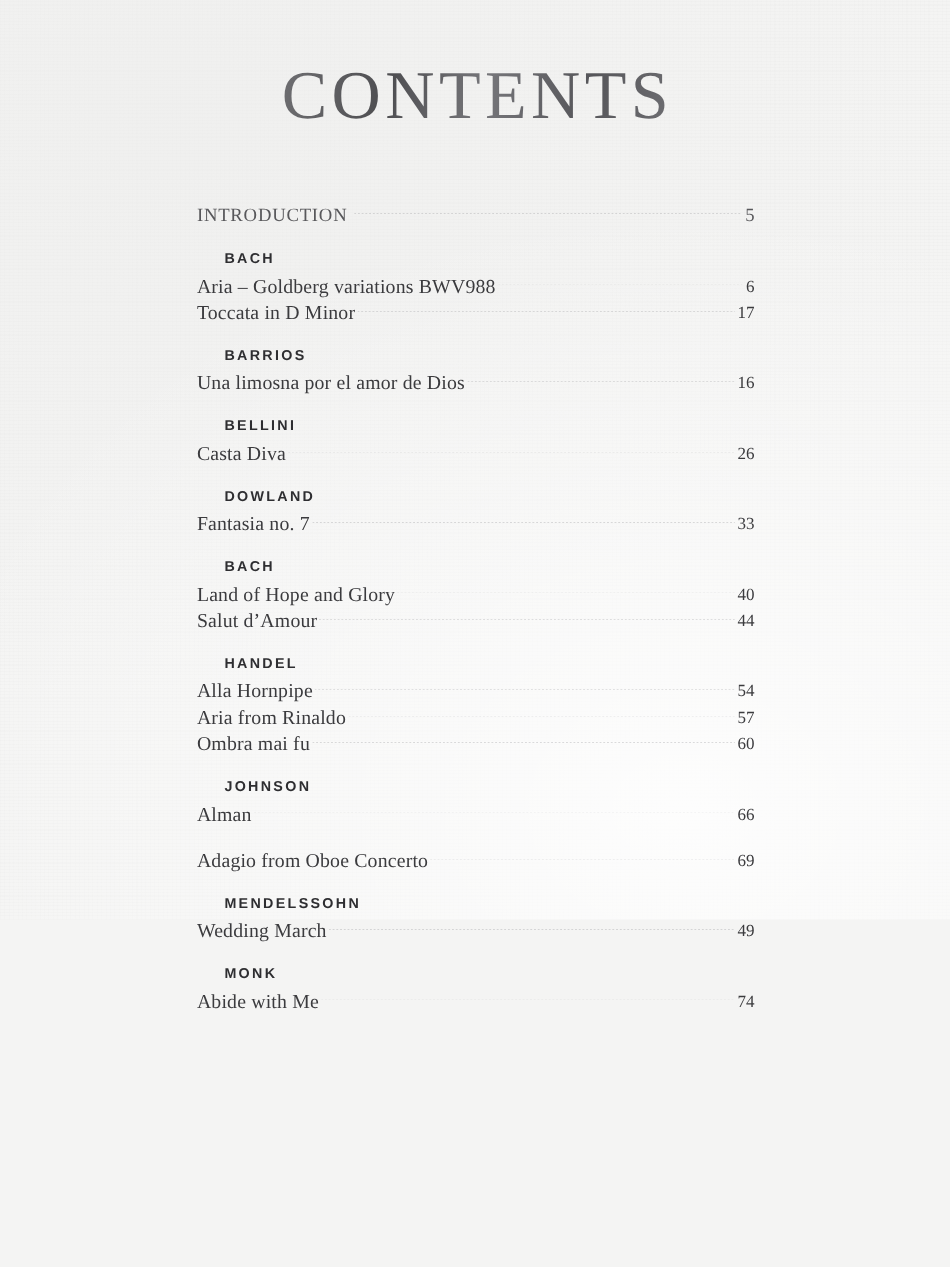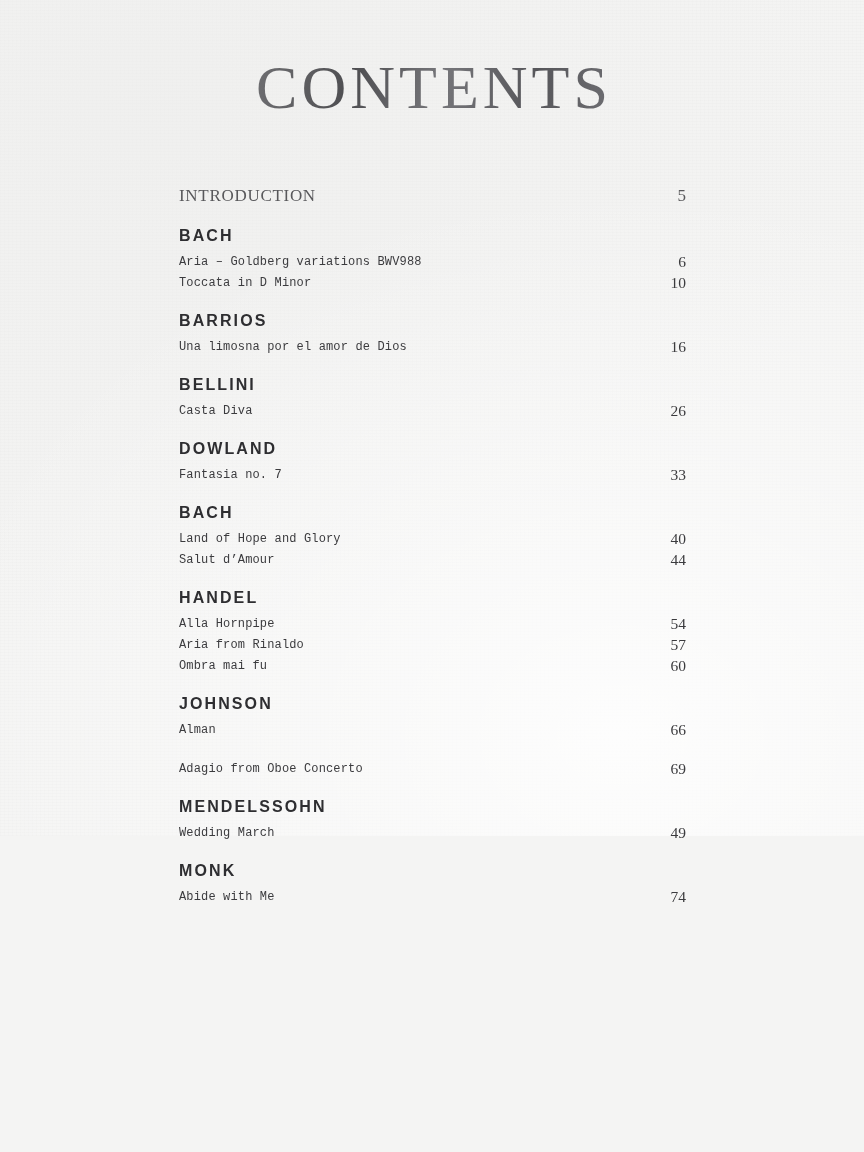--- a/index.html
+++ b/index.html
@@ -109,35 +109,35 @@
 
   
   .section {
     margin-bottom: 21px;
   }
   .section:last-child {
     margin-bottom: 0;
   }
   .composer {
     font-family: "Liberation Sans", sans-serif;
-    font-size: 16px;
+    font-size: 13px;
     font-weight: 700;
     letter-spacing: 2.1px;
     color: #2e2e31;
     line-height: 1;
     margin-bottom: 9px;
+    margin-left: 25px;
   }
   .piece-row {
     margin-top: 3px;
   }
   .piece-row .label {
-    font-size: 12px;
+    font-size: 18px;
     color: #3b3b3e;
     letter-spacing: 0.15px;
-    font-family: Liberation Mono, monospace;
   }
   .piece-row .page-num {
     font-size: 15.5px;
     color: #3b3b3e;
     padding-left: 2px;
   }
 </style>
 </head>
 <body>
 
@@ -159,21 +159,21 @@
         <div class="section">
           <div class="composer">BACH</div>
           <div class="row piece-row">
             <span class="label">Aria – Goldberg variations BWV988</span>
             <span class="leader"></span>
             <span class="page-num">6</span>
           </div>
           <div class="row piece-row">
             <span class="label">Toccata in D Minor</span>
             <span class="leader"></span>
-            <span class="page-num">10</span>
+            <span class="page-num">17</span>
           </div>
         </div>
         <div class="section">
           <div class="composer">BARRIOS</div>
           <div class="row piece-row">
             <span class="label">Una limosna por el amor de Dios</span>
             <span class="leader"></span>
             <span class="page-num">16</span>
           </div>
         </div>

